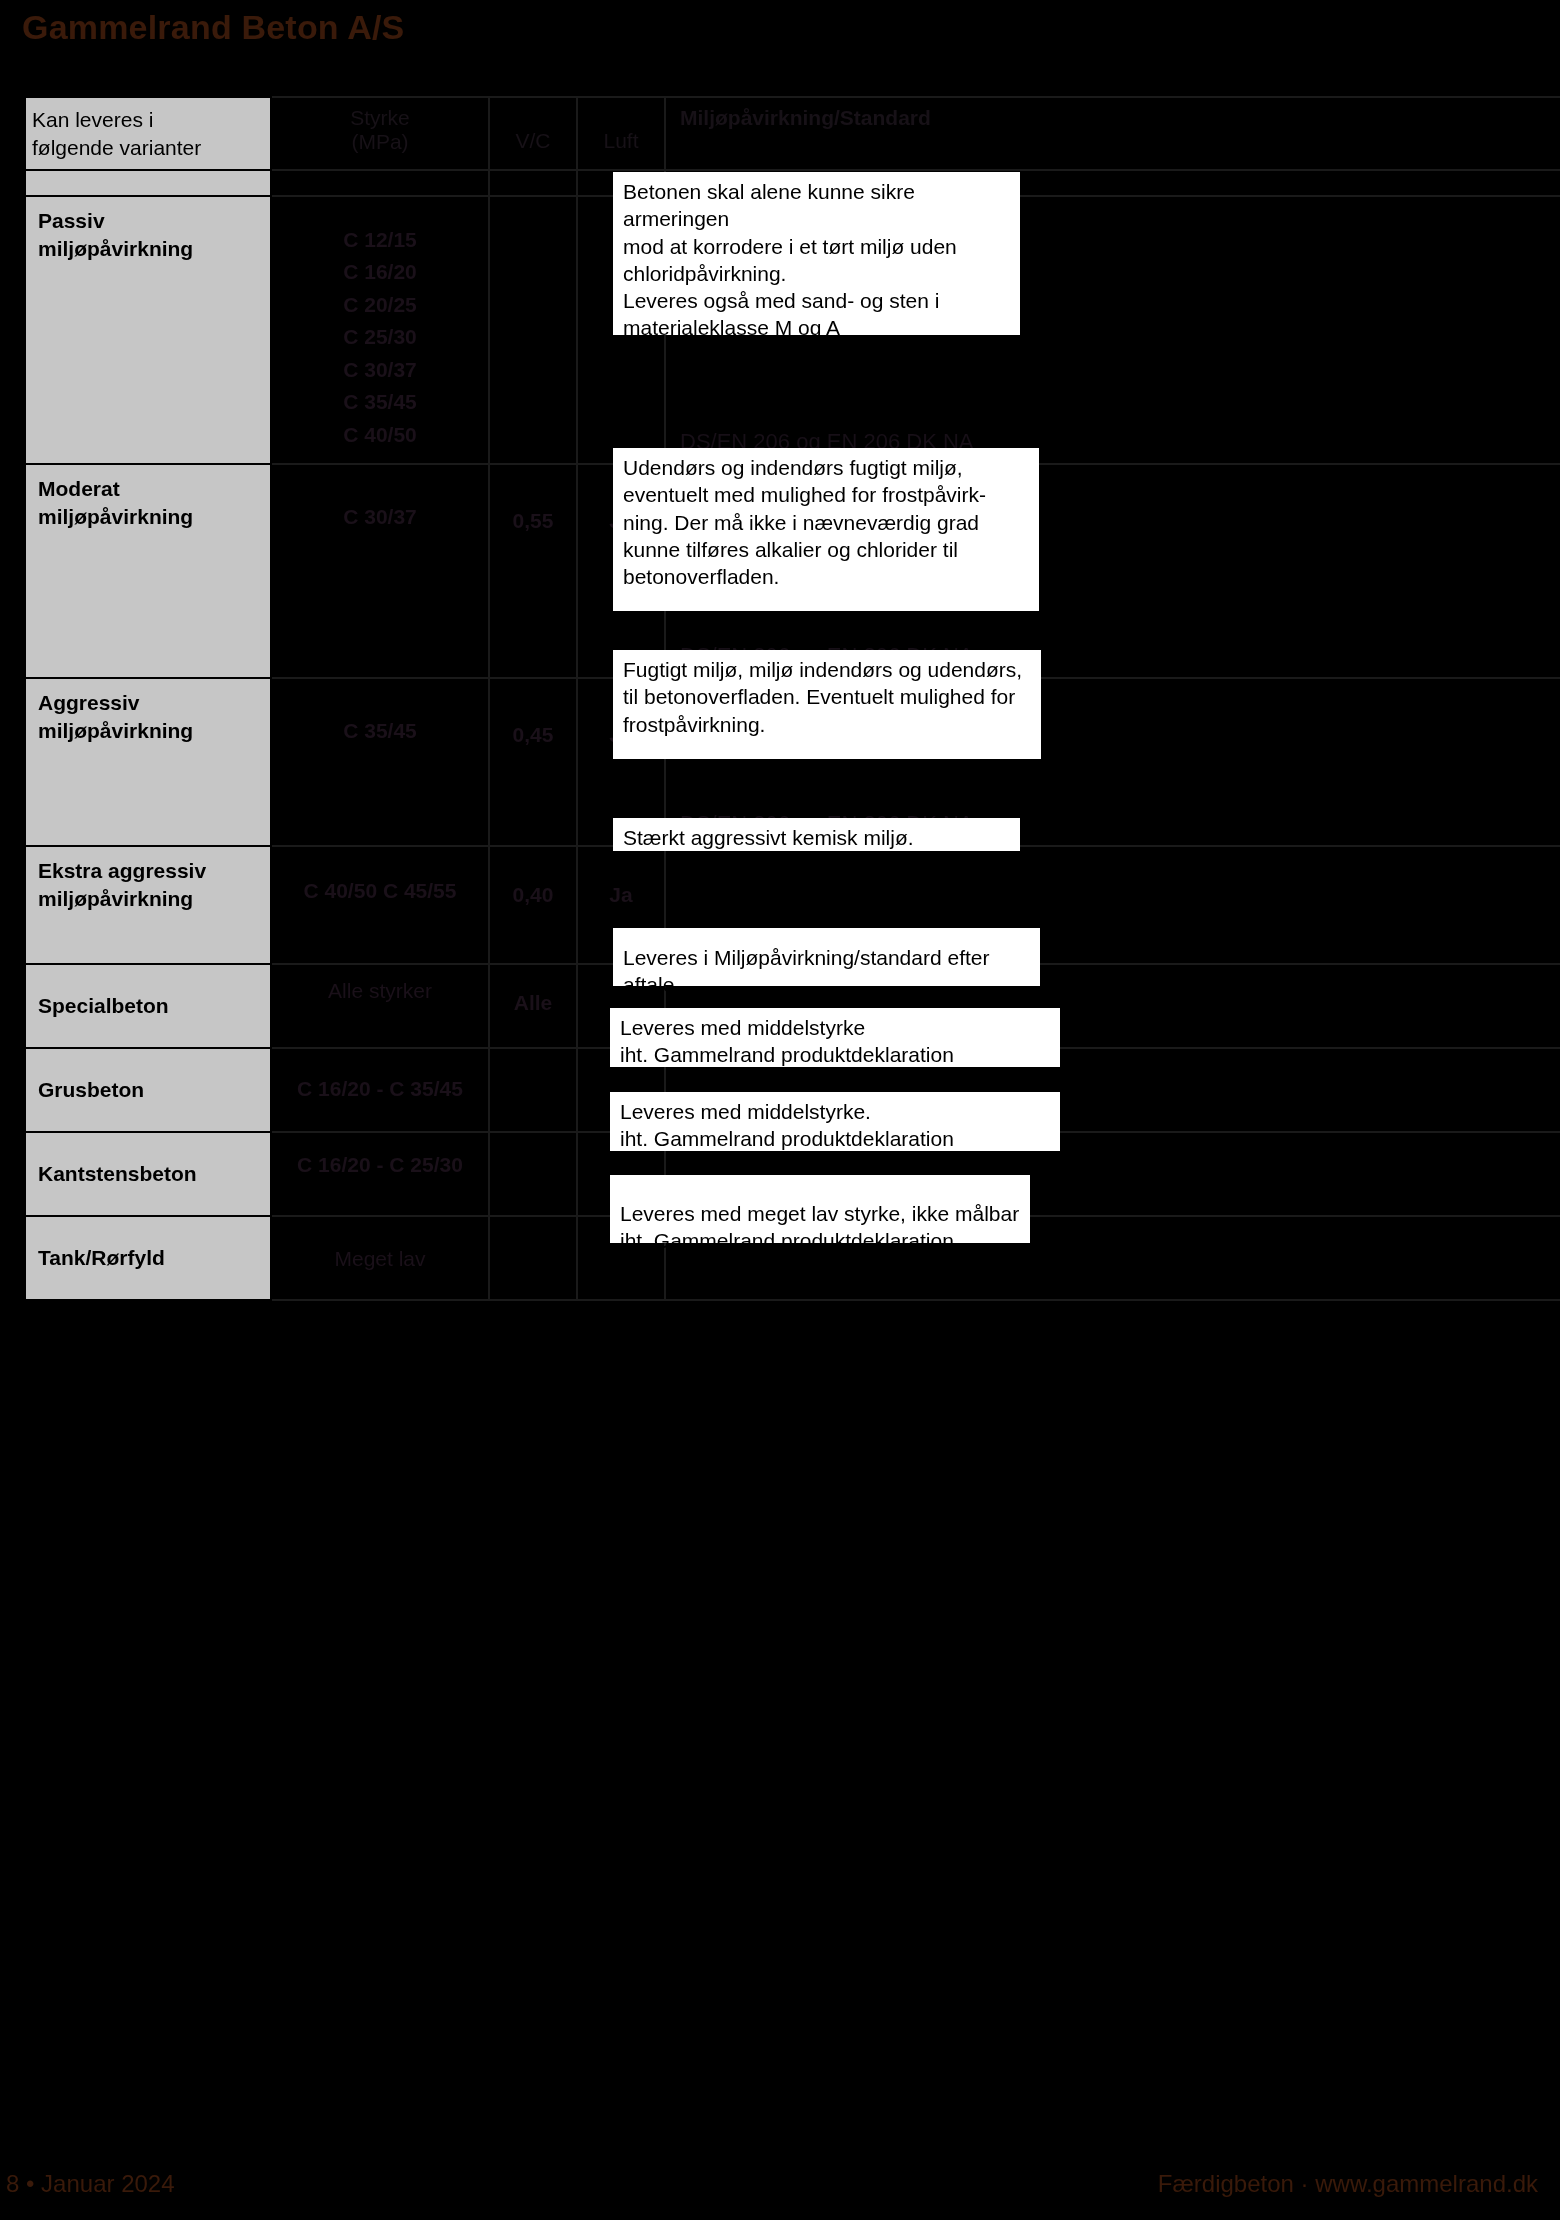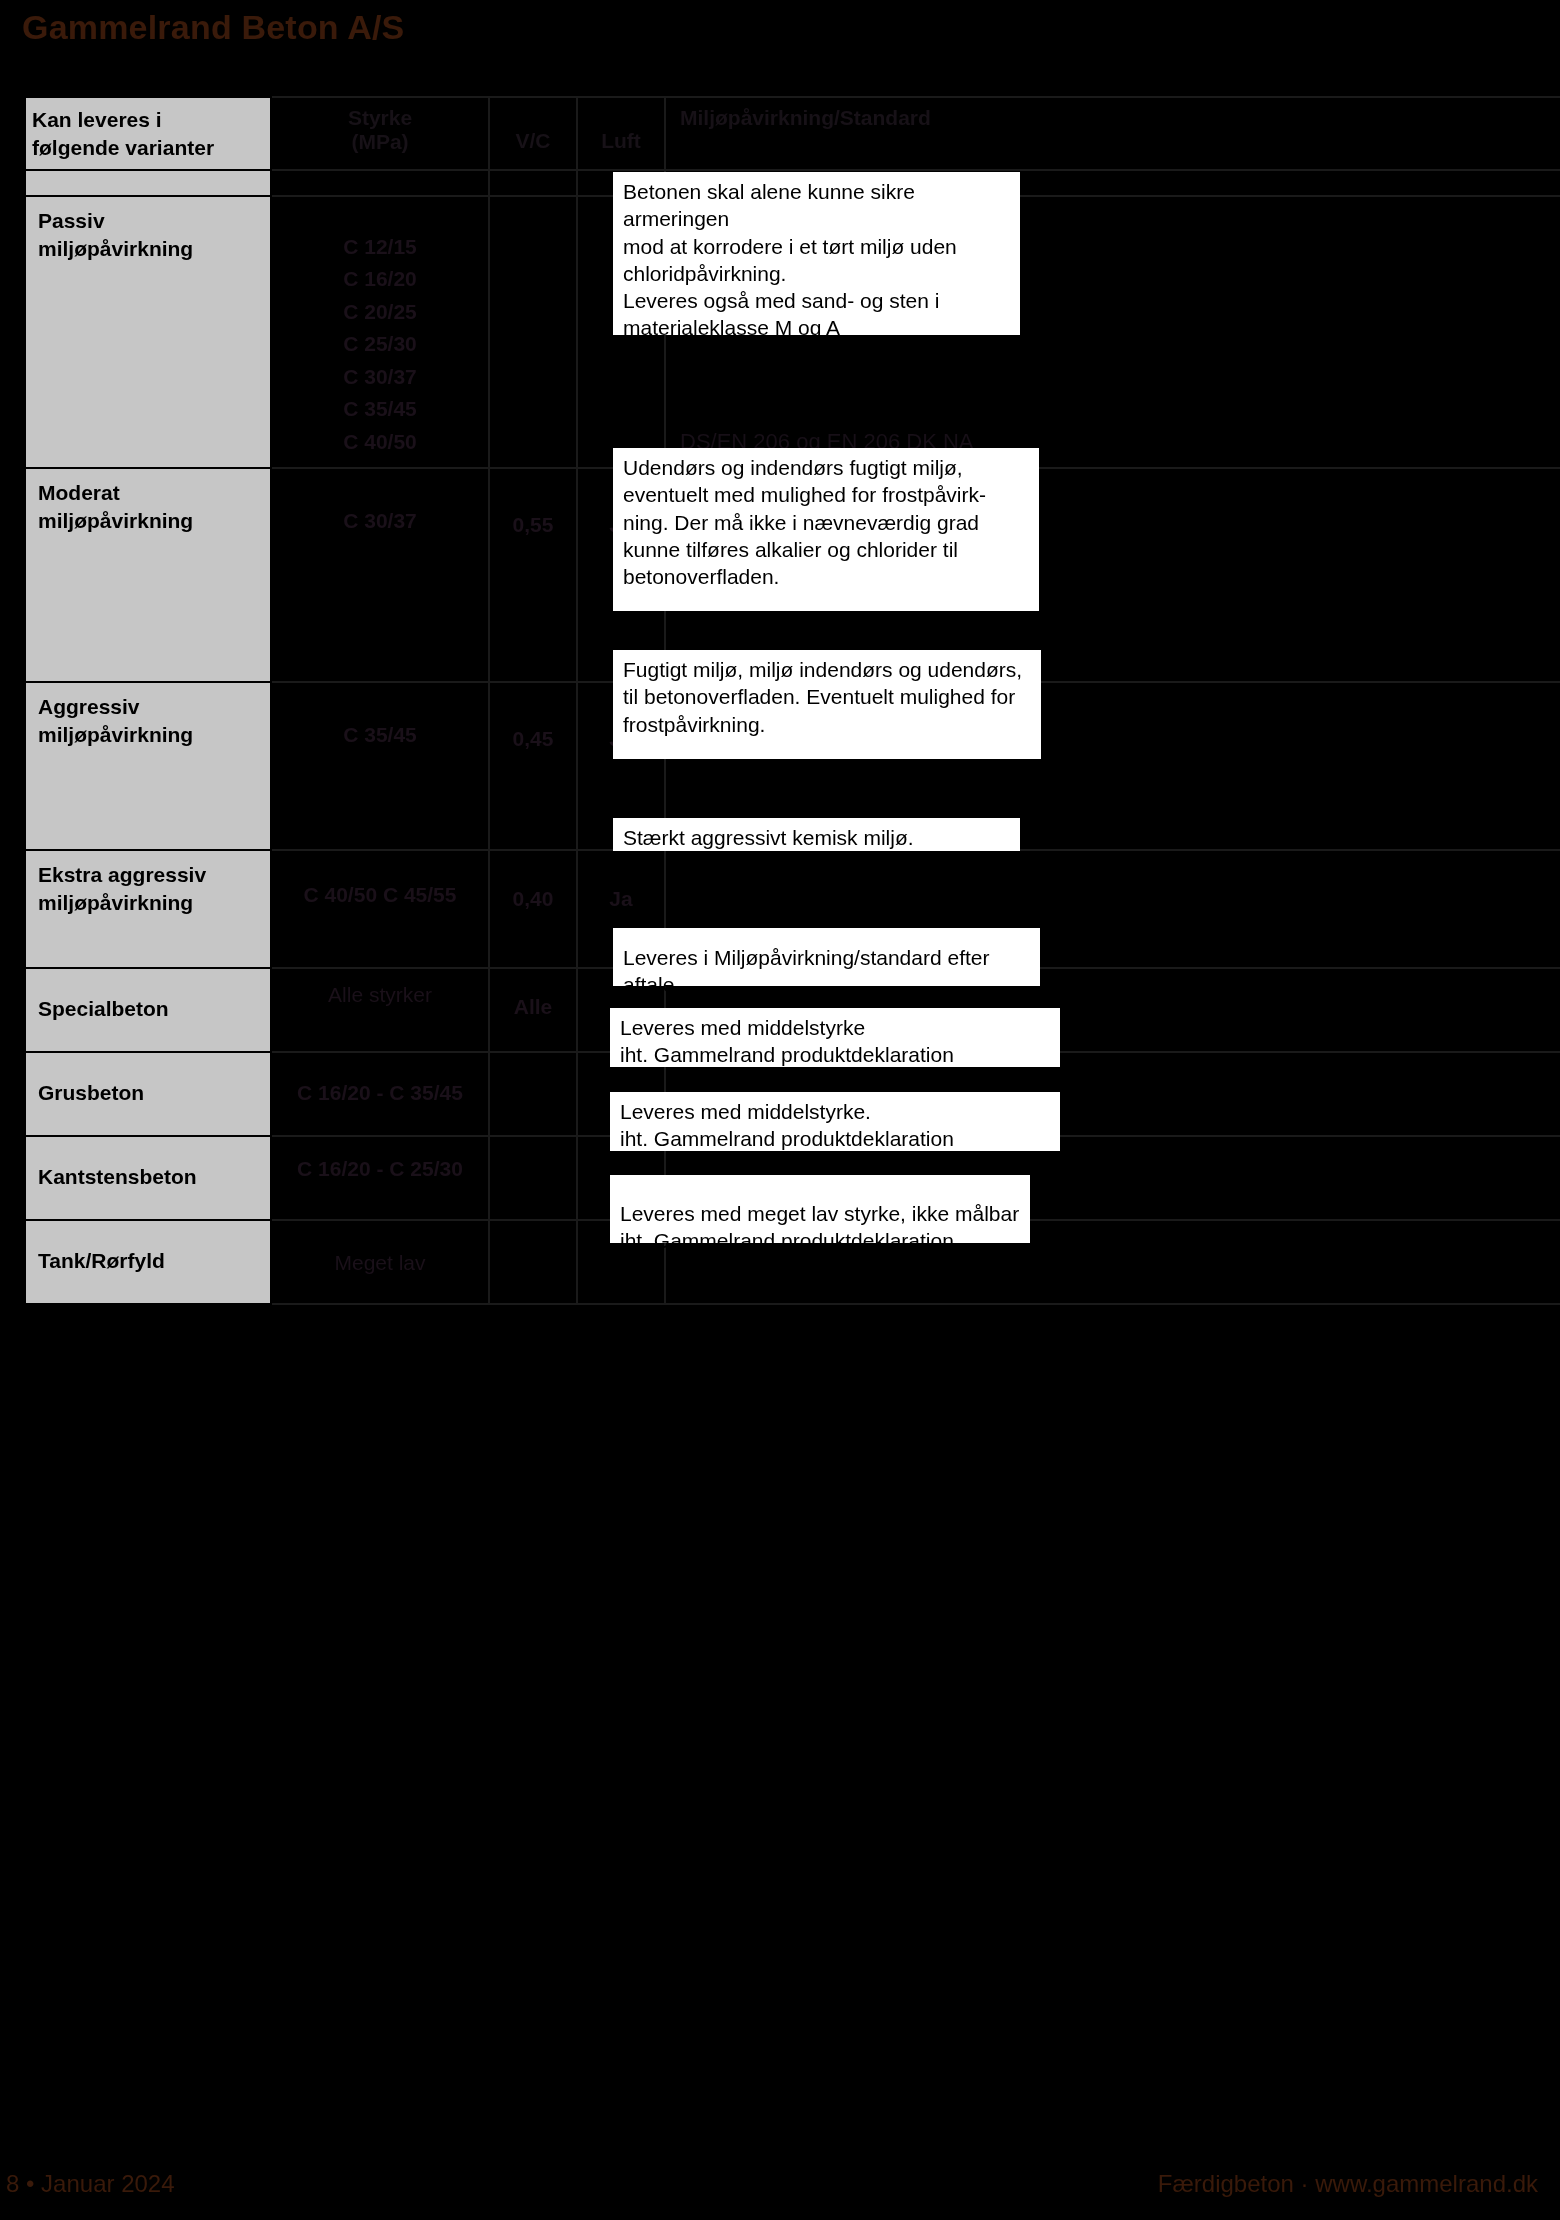--- a/index.html
+++ b/index.html
@@ -55,40 +55,40 @@
     border: 2px solid #000000 !important;
   }
   .c-styrke { width: 204px; text-align: center; }
   .c-vc     { width:  74px; text-align: center; }
   .c-luft   { width:  74px; text-align: center; }
   .c-env    { width: 906px; }
 
   
   .hdr td, .hdr th {
     font-size: 21px;
-    font-weight: bold;
+    font-weight: normal;
     color: #171117;
     padding: 8px 6px 6px 6px !important;
     vertical-align: top;
   }
   .hdr .c-env { padding-left: 14px !important; font-weight: bold; }
   .hdr .c-vc, .hdr .c-luft { vertical-align: middle; padding-top: 22px !important; }
 
   .mpa-line { display: block; }
 
   
   .dark-text {
     font-size: 21px;
     line-height: 1.55;
     color: #1a1019;
     font-weight: bold;
     padding: 8px 6px;
   }
   .dark-text.normal { font-weight: normal; }
-  .strength-list { padding-top: 34px; }
+  .strength-list { padding-top: 27px; }
   .strength-list span { display: block; }
   .vc-val, .luft-val {
     font-size: 21px;
     color: #1a1019;
     font-weight: bold;
     padding-top: 106px;
     text-align: center;
   }
   .mid-val { padding-top: 14px; }
 

